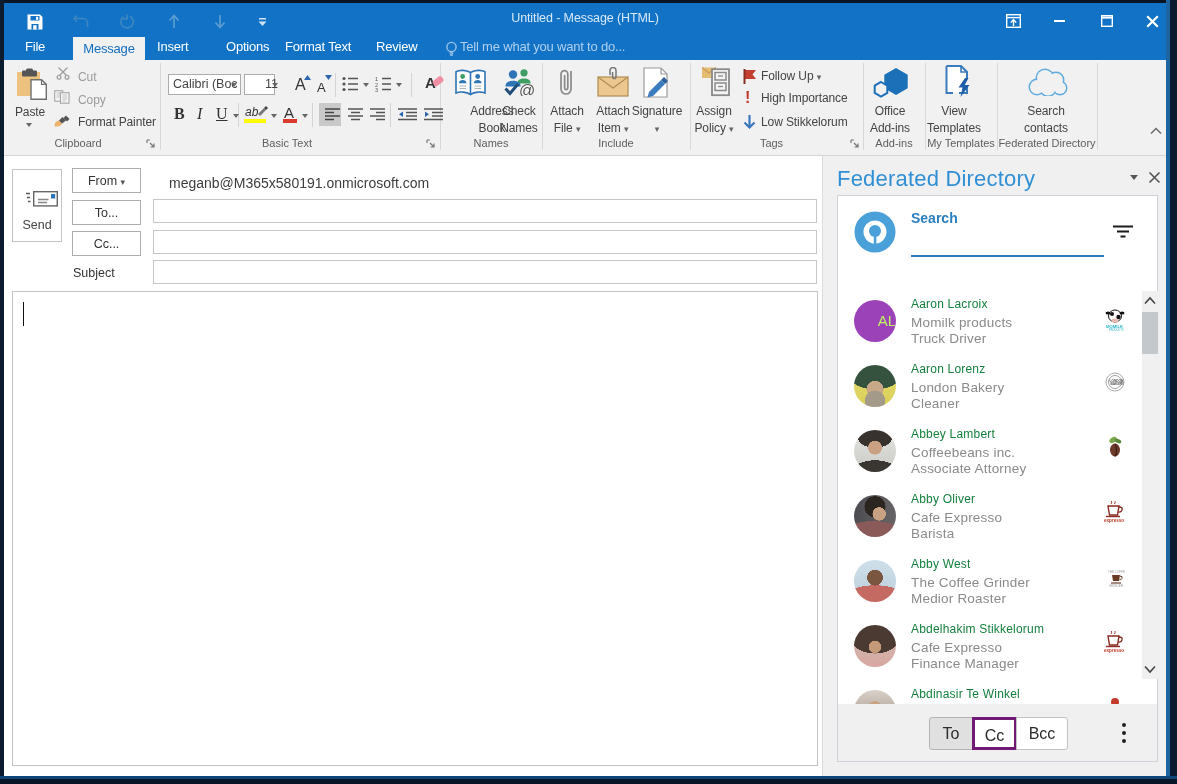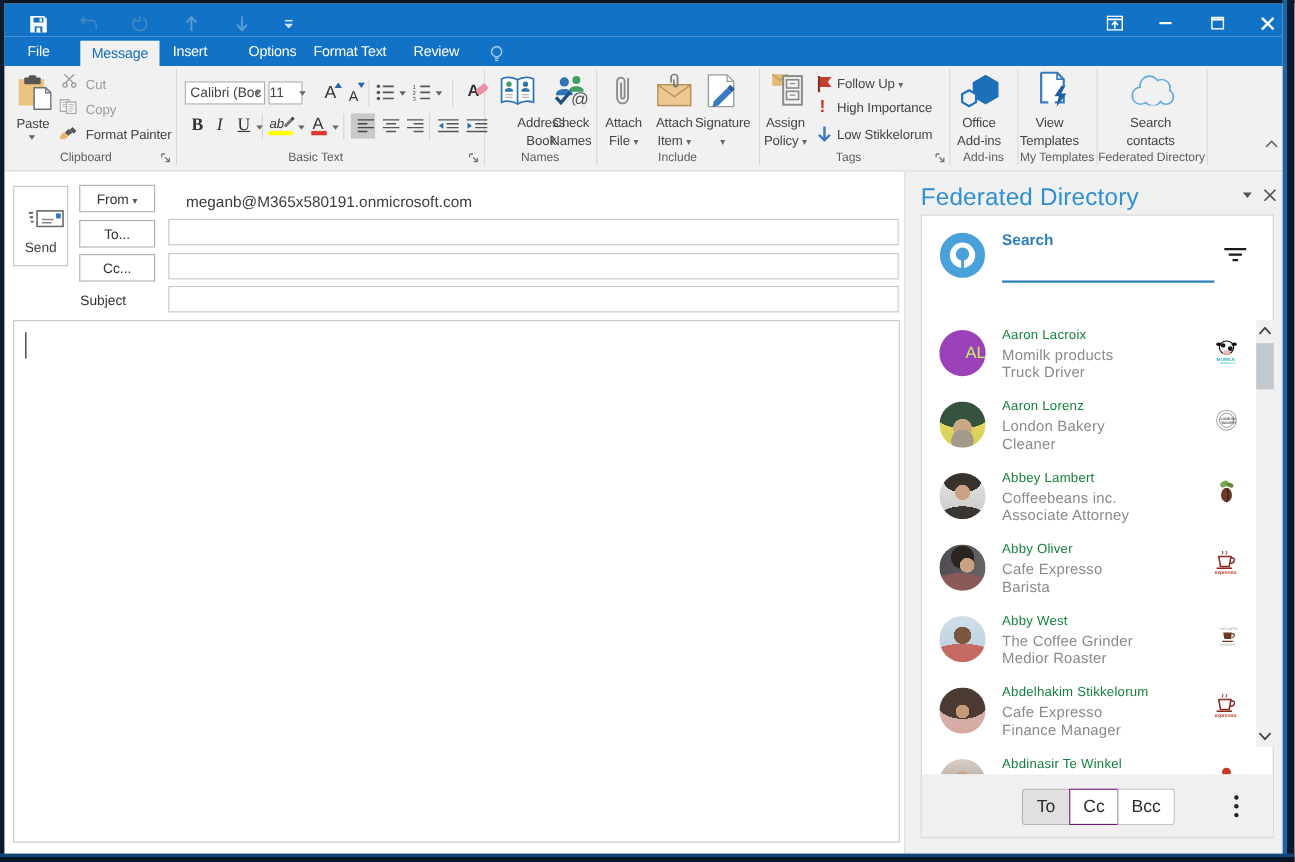--- a/index.html
+++ b/index.html
@@ -54,20 +54,21 @@
   <svg class="abs" style="left:163px;top:11px" width="14" height="15" viewBox="0 0 14 15">
     <path d="M7 14 V2 M2.5 6.5 L7 1.5 L11.5 6.5" fill="none" stroke="#5b9dd3" stroke-width="1.7"></path>
   </svg>
   <svg class="abs" style="left:209px;top:11px" width="14" height="15" viewBox="0 0 14 15">
     <path d="M7 1 V13 M2.5 8.5 L7 13.5 L11.5 8.5" fill="none" stroke="#5b9dd3" stroke-width="1.7"></path>
   </svg>
   <svg class="abs" style="left:254px;top:15px" width="9" height="8" viewBox="0 0 9 8">
     <rect x="1" y="0" width="7" height="1.5" fill="#cfe3f4"></rect>
     <path d="M0.5 3.5 L4.5 8 L8.5 3.5 Z" fill="#cfe3f4"></path>
   </svg>
+  <div class="abs" style="left:0;width:1162px;top:8px;text-align:center;font-size:12.5px;letter-spacing:-0.1px;color:#d9e9f9">Untitled - Message (HTML)</div>
   <svg class="abs" style="left:1002px;top:11px" width="15" height="14" viewBox="0 0 15 14">
     <rect x="0.7" y="0.7" width="13.6" height="12.6" fill="none" stroke="#fff" stroke-width="1.4"></rect>
     <line x1="0" y1="3.6" x2="15" y2="3.6" stroke="#fff" stroke-width="1.4"></line>
     <path d="M7.5 12 V6.5 M4.8 8.6 L7.5 5.6 L10.2 8.6" fill="none" stroke="#fff" stroke-width="1.4"></path>
   </svg>
   <div class="abs" style="left:1050px;top:17px;width:11px;height:2px;background:#fff"></div>
   <svg class="abs" style="left:1097px;top:12px" width="12" height="12" viewBox="0 0 12 12">
     <rect x="0.7" y="0.7" width="10.6" height="10.6" fill="none" stroke="#fff" stroke-width="1.4"></rect>
     <line x1="0" y1="2.6" x2="12" y2="2.6" stroke="#fff" stroke-width="2"></line>
   </svg>
@@ -80,20 +81,21 @@
   <div class="tab" style="left:21px">File</div>
   <div class="abs" style="left:69px;top:4px;width:72px;height:23px;background:#f1f1f1;text-align:center;line-height:24px;color:#146dbe;font-size:13px;letter-spacing:-0.2px">Message</div>
   <div class="tab" style="left:153px">Insert</div>
   <div class="tab" style="left:222px">Options</div>
   <div class="tab" style="left:281px">Format Text</div>
   <div class="tab" style="left:372px">Review</div>
   <svg class="abs" style="left:441px;top:8px" width="13" height="17" viewBox="0 0 13 17">
     <circle cx="6.5" cy="6" r="4.6" fill="none" stroke="#9cc3e8" stroke-width="1.4"></circle>
     <path d="M4.7 12 h3.6 M5 14 h3" stroke="#9cc3e8" stroke-width="1.3"></path>
   </svg>
+  <div class="tab" style="left:456px;color:#aecfee">Tell me what you want to do...</div>
 </div>
 
 <div id="ribbon">
 
   <div class="gdiv" style="left:156px"></div>
   <div class="gdiv" style="left:436px"></div>
   <div class="gdiv" style="left:538px"></div>
   <div class="gdiv" style="left:686px"></div>
   <div class="gdiv" style="left:859px"></div>
   <div class="gdiv" style="left:921px"></div>
@@ -147,21 +149,21 @@
   <div class="rbt gray" style="left:74px;top:32px;text-align:left">Copy</div>
   <svg class="abs" style="left:50px;top:54px" width="17" height="13" viewBox="0 0 17 13">
     <path d="M0.5 12.5 Q0.5 7 5 6.5 L8 9.5 Q7 12.5 3 12.5 Z" fill="#ecb36a"></path>
     <path d="M5 6.5 L8.5 3 L12 6.5 L8 9.5 Z" fill="#555"></path>
     <path d="M9.5 4 L12 1.5 L15.5 5 L13 7.5 Z" fill="#555"></path>
   </svg>
   <div class="rbt" style="left:74px;top:54px;text-align:left">Format Painter</div>
 
   <div class="combo" style="left:164px;top:14px;width:73px;height:21px;line-height:19px;padding-left:4px;font-size:12.5px;overflow:hidden;white-space:nowrap">Calibri (Boc</div>
   <div class="carr" style="left:227px;top:23px"></div>
-  <div class="combo" style="left:240px;top:14px;width:31px;height:21px;line-height:19px;padding-left:0;font-size:12.5px">11</div>
+  <div class="combo" style="left:240px;top:14px;width:31px;height:21px;line-height:19px;padding-left:20px;font-size:12.5px">11</div>
   <div class="carr" style="left:268px;top:23px"></div>
   <div class="abs" style="left:291px;top:16px;font-size:16px;color:#333">A</div>
   <svg class="abs" style="left:300px;top:15px" width="7" height="5" viewBox="0 0 7 5">
       <path d="M3.5 0 L7 5 H0 Z" fill="#2a66b0"></path>
     </svg>
   <div class="abs" style="left:313px;top:20px;font-size:13px;color:#333">A</div>
   <svg class="abs" style="left:321px;top:15px" width="7" height="5" viewBox="0 0 7 5">
       <path d="M0 0 H7 L3.5 5 Z" fill="#2a66b0"></path>
     </svg>
   <svg class="abs" style="left:338px;top:16px" width="17" height="16" viewBox="0 0 17 16">
@@ -471,21 +473,21 @@
     <svg class="abs" style="left:306px;top:100px" width="12" height="9" viewBox="0 0 12 9">
         <path d="M1 7.5 L6 2 L11 7.5" fill="none" stroke="#444" stroke-width="1.6"></path>
       </svg>
     <div class="abs" style="left:304px;top:116px;width:16px;height:42px;background:#c3c8cc"></div>
     <svg class="abs" style="left:306px;top:469px" width="12" height="9" viewBox="0 0 12 9">
         <path d="M1 1.5 L6 7 L11 1.5" fill="none" stroke="#444" stroke-width="1.6"></path>
       </svg>
 
     <div class="abs" style="left:0;top:508px;width:319px;height:57px;background:#f0f0f0">
       <div class="abs" style="left:91px;top:13px;width:44px;height:33px;background:#e0e0e0;border:1px solid #b5b5b5;border-radius:3px 0 0 3px;text-align:center;line-height:32px;font-size:16px;color:#2b2b2b">To</div>
-      <div class="abs" style="left:134px;top:13px;width:45px;height:33px;background:#fff;border:1px solid #701a75;text-align:center;line-height:32px;font-size:16px;color:#2b2b2b">Cc</div>
+      <div class="abs" style="left:134px;top:13px;width:45px;height:33px;background:#fff;border:3px solid #701a75;text-align:center;line-height:32px;font-size:16px;color:#2b2b2b">Cc</div>
       <div class="abs" style="left:178px;top:13px;width:52px;height:33px;background:#fff;border:1px solid #c3c3c3;border-radius:0 3px 3px 0;text-align:center;line-height:32px;font-size:16px;color:#2b2b2b">Bcc</div>
       <div class="abs" style="left:284px;top:19px;width:4px;height:4px;background:#222;border-radius:50%"></div>
       <div class="abs" style="left:284px;top:27px;width:4px;height:4px;background:#222;border-radius:50%"></div>
       <div class="abs" style="left:284px;top:35px;width:4px;height:4px;background:#222;border-radius:50%"></div>
     </div>
   </div>
 </div>
 
 <div id="frame-top"></div>
 <div id="frame-left"></div>

